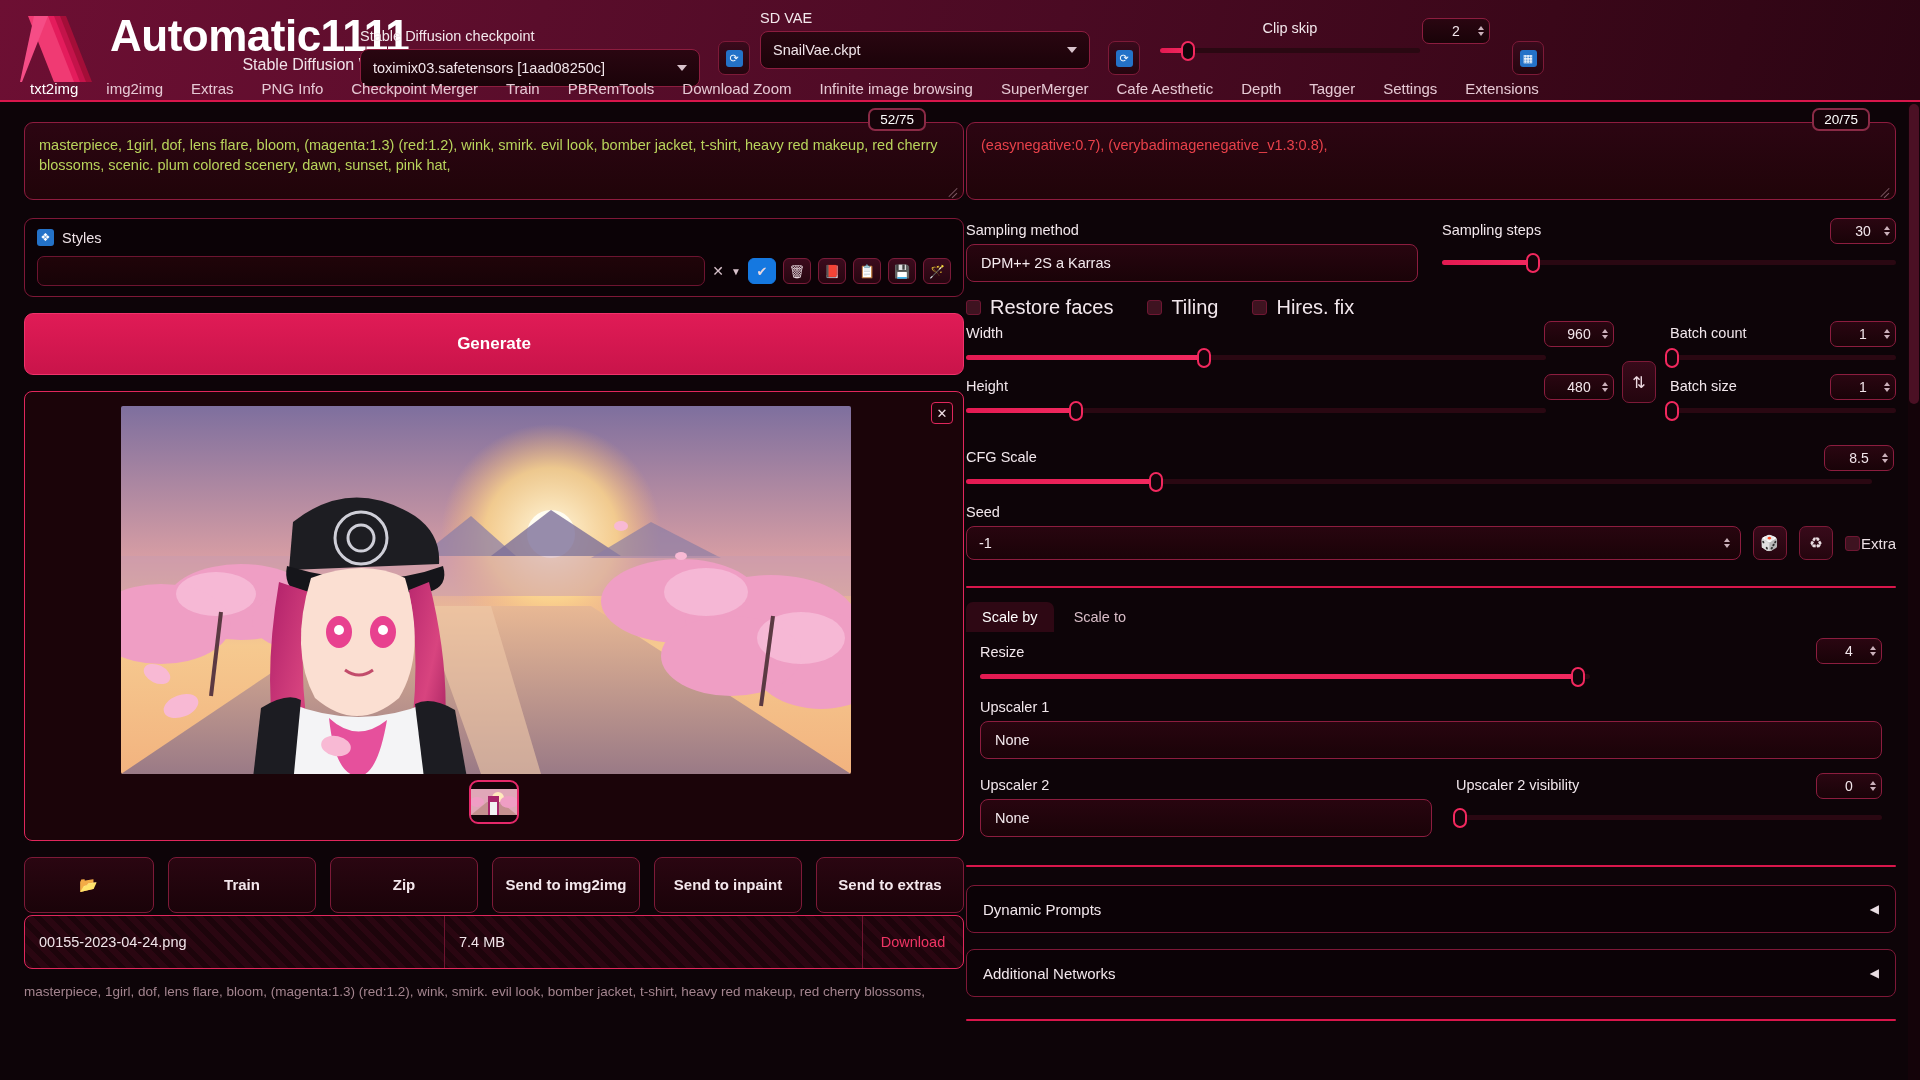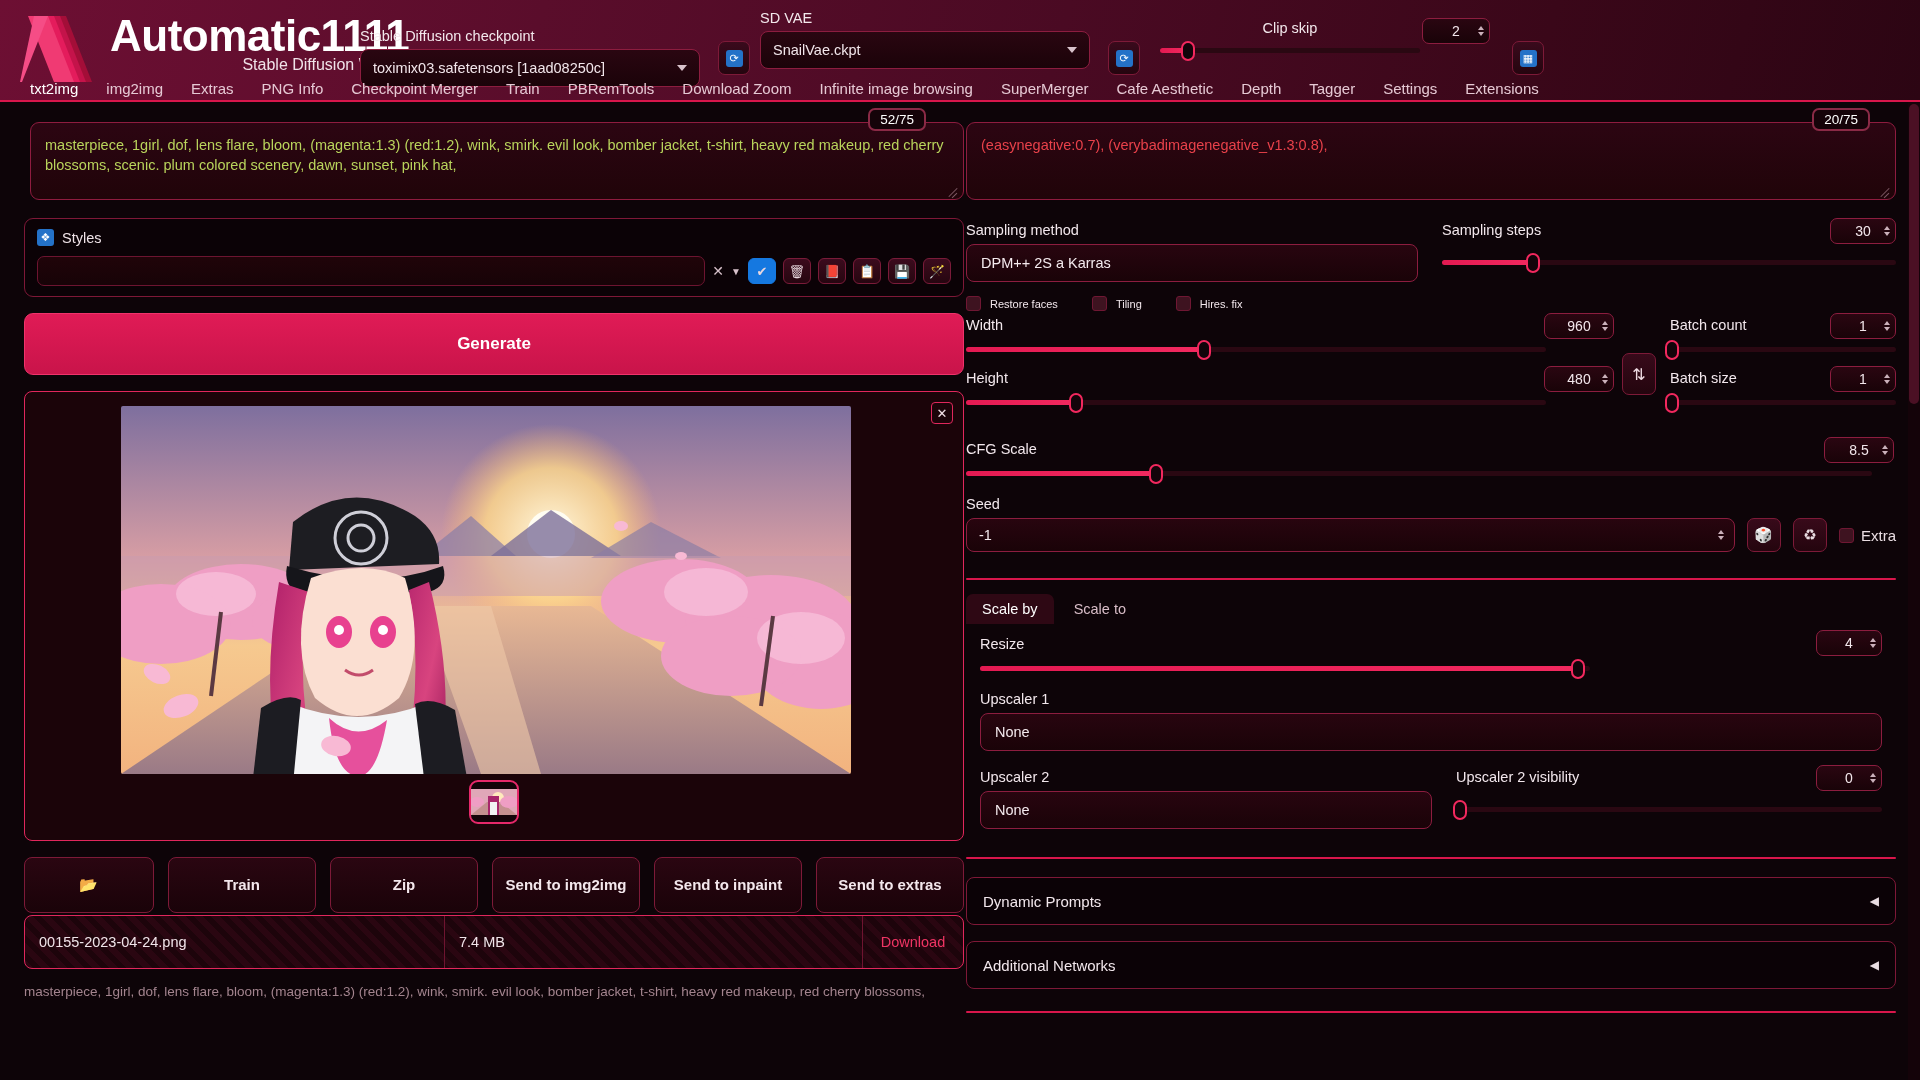--- a/index.html
+++ b/index.html
@@ -184,21 +184,21 @@
     overflow:hidden; height:20px;
   }
   .fld-label { font-size:14.5px; color:#f2e7ec; display:block; margin-bottom:6px; }
   .big-select {
     background:linear-gradient(180deg,#28050f,#1a0308);
     border:1px solid #8c1d3f; border-radius:8px; height:38px;
     display:flex;align-items:center;padding:0 14px; color:#f4eaee; font-size:14.5px;
     position:relative;
   }
   .checkrow { display:flex; align-items:center; gap:34px; margin:14px 0 6px 0; }
-  .chk { display:flex;align-items:center;gap:9px; font-size:11px; color:#f2e7ec; }
+  .chk { display:flex;align-items:center;gap:9px; font-size:20px; color:#f2e7ec; }
   .chk-box { width:15px;height:15px;border-radius:3px;background:#3e1320;border:1px solid #6f1733; }
 
   .sliderow { position:relative; margin-bottom:4px; }
   .swap-btn {
     position:absolute; width:34px; height:42px; border-radius:7px;
     background:linear-gradient(180deg,#380a1a,#24050e); border:1px solid #7d1a38;
     display:flex;align-items:center;justify-content:center; color:#eedae2; font-size:16px;
   }
   .seed-input {
     background:linear-gradient(180deg,#28050f,#1a0308); border:1px solid #8c1d3f;
@@ -302,21 +302,21 @@
       <div class="tab">Depth</div>
       <div class="tab">Tagger</div>
       <div class="tab">Settings</div>
       <div class="tab">Extensions</div>
     </div>
   </div>
   <div class="hdr-rule"></div>
 
   <div class="left-col">
 
-    <div style="position:relative;margin-left:6px;">
+    <div style="position:relative;">
       <div class="token-badge">52/75</div>
       <div class="prompt-box">
         <span class="prompt-pos">masterpiece, 1girl, dof, lens flare, bloom, (magenta:1.3) (red:1.2), wink, smirk. evil look, bomber jacket, t-shirt, heavy red makeup, red cherry blossoms, scenic. plum colored scenery, dawn, sunset, pink hat,</span>
         <span class="resize-grip"></span>
       </div>
     </div>
 
     <div class="panel">
       <div class="panel-head">
         <span class="blue-sq">❖</span>
@@ -611,21 +611,21 @@
               <i class="dn"></i>
             </span>
         </div>
       </div>
       <div class="sq-btn">
         <span>🎲</span>
         </div>
       <div class="sq-btn">
         <span>♻</span>
         </div>
-      <div style="display:flex;align-items:center;gap:7px;padding-bottom:8px;">
+      <div style="display:flex;align-items:center;gap:1px;padding-bottom:8px;">
         <span class="chk-box"></span>
         <span>Extra</span>
       </div>
     </div>
 
     <div class="sect-rule" style="margin-top:26px;"></div>
     <div style="margin-top:14px;">
       <div class="sub-tabs">
         <div class="sub-tab active">Scale by</div>
         <div class="sub-tab">Scale to</div>

